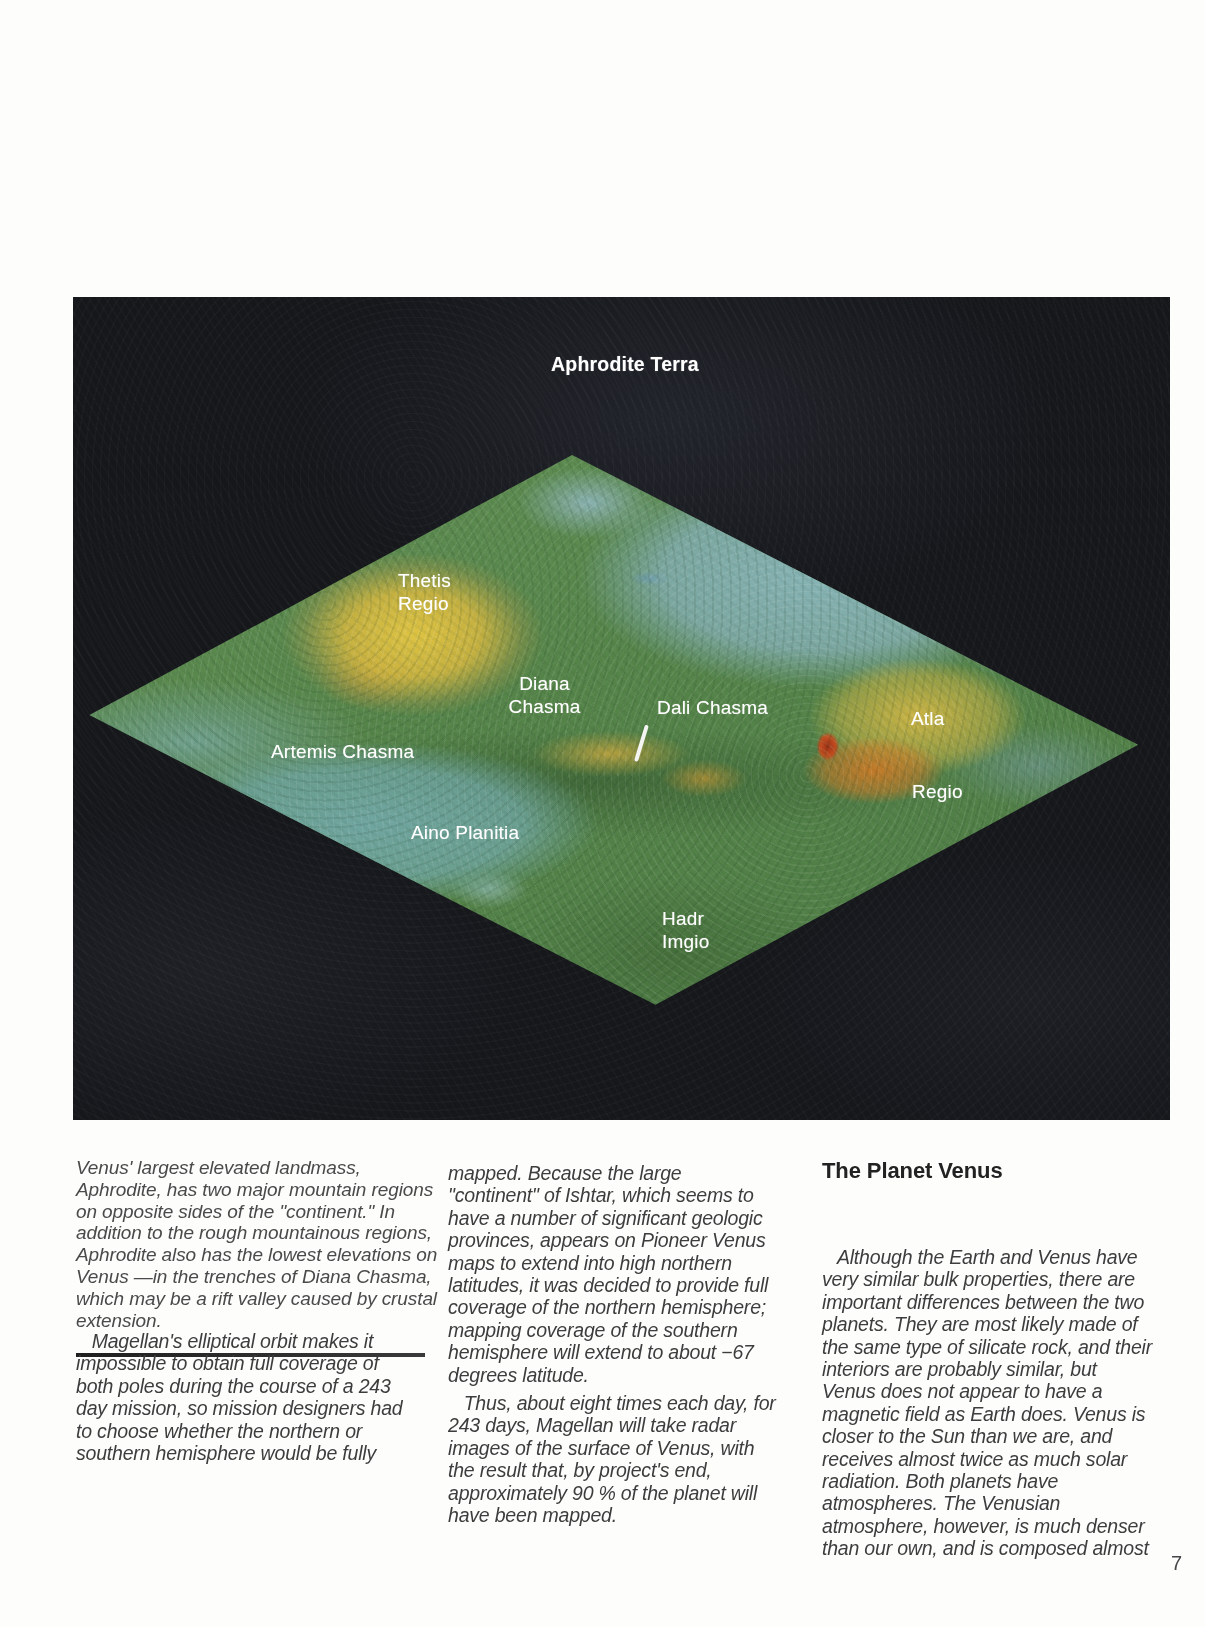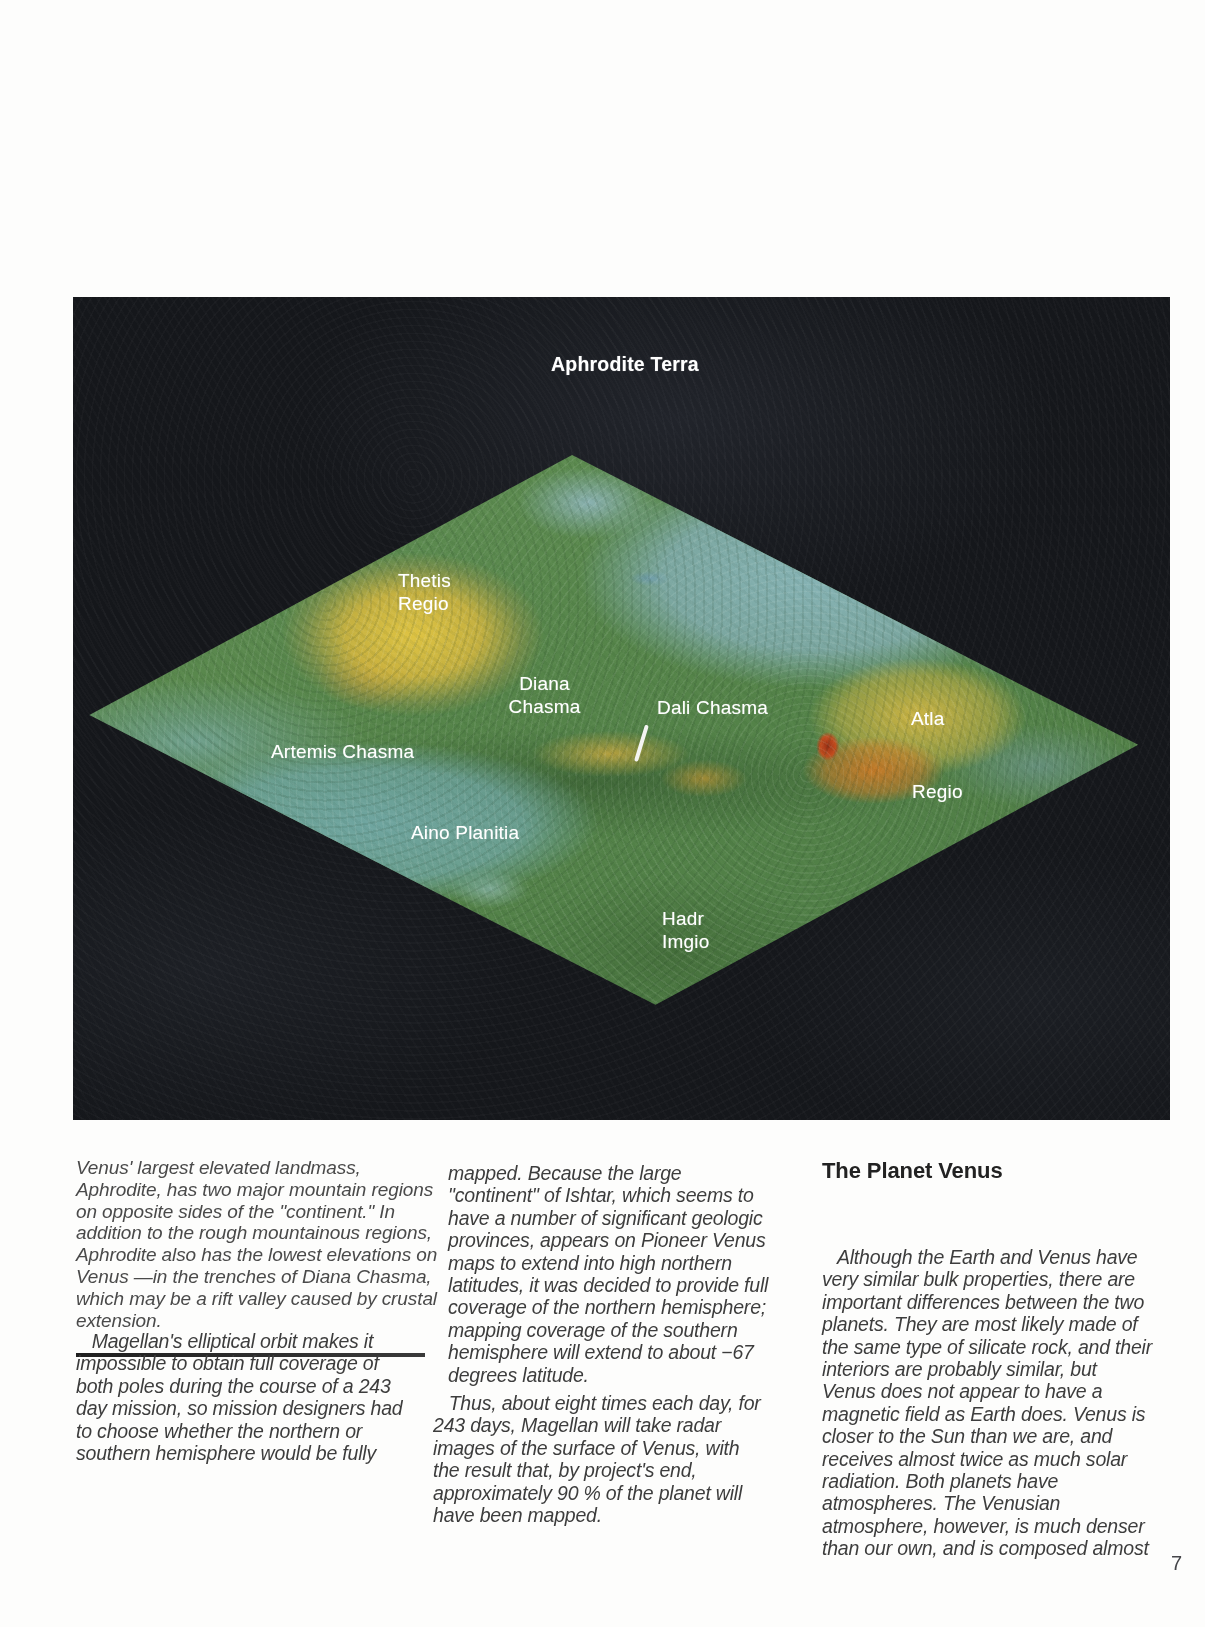--- a/index.html
+++ b/index.html
@@ -147,21 +147,21 @@
 "continent" of Ishtar, which seems to
 have a number of significant geologic
 provinces, appears on Pioneer Venus
 maps to extend into high northern
 latitudes, it was decided to provide full
 coverage of the northern hemisphere;
 mapping coverage of the southern
 hemisphere will extend to about −67
 degrees latitude.</div>
 
-  <div class="bodycol pre" style="left:433px; top:1392px;">   Thus, about eight times each day, for
+  <div class="bodycol pre" style="left:448px; top:1392px;">   Thus, about eight times each day, for
 243 days, Magellan will take radar
 images of the surface of Venus, with
 the result that, by project's end,
 approximately 90 % of the planet will
 have been mapped.</div>
 
   <div class="heading" style="left:822px; top:1158px;">The Planet Venus</div>
 
   <div class="bodycol pre" style="left:822px; top:1206px;margin-top:40px;">   Although the Earth and Venus have
 very similar bulk properties, there are

